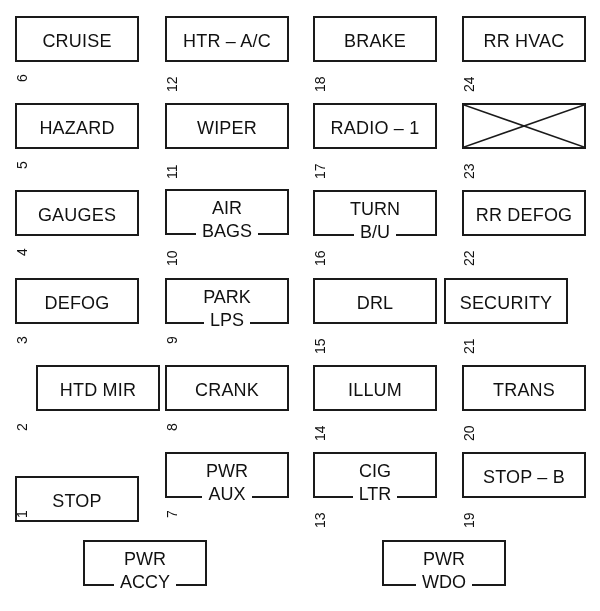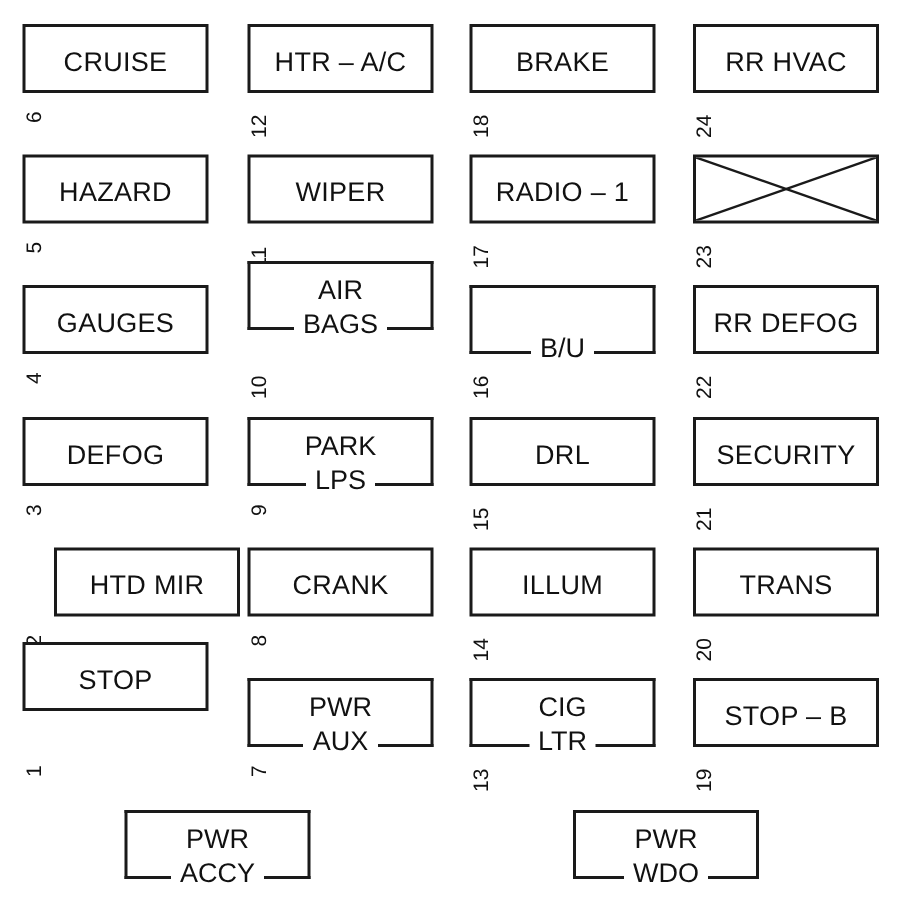--- a/index.html
+++ b/index.html
@@ -55,27 +55,28 @@
       <svg class="xmark" viewBox="0 0 120 42" preserveAspectRatio="none">
         <line x1="0" y1="0" x2="120" y2="42" stroke="#1a1a1a" stroke-width="1.6"></line>
         <line x1="0" y1="42" x2="120" y2="0" stroke="#1a1a1a" stroke-width="1.6"></line>
       </svg>
     </div>
     <div class="num" style="left: 461px; top: 179px;">23</div>
     <div class="fuse" style="left: 15px; top: 190px;">
       <div class="label">GAUGES</div>
     </div>
     <div class="num" style="left: 14px; top: 256px;">4</div>
-    <div class="fuse two-line open-bottom" style="left: 165px; top: 174px; padding-left: 36px;">
+    <div class="fuse two-line open-bottom" style="left: 165px; top: 189px; padding-left: 36px;">
       <div class="line1">AIR</div>
       <div class="bottom-edge"></div>
       <div class="line2"><span>BAGS</span></div>
     </div>
     <div class="num" style="left: 164px; top: 266px;">10</div>
     <div class="fuse two-line open-bottom" style="left: 313px; top: 190px;">
+      <div class="line1">TURN</div>
       <div class="bottom-edge"></div>
       <div class="line2"><span>B/U</span></div>
     </div>
     <div class="num" style="left: 312px; top: 266px;">16</div>
     <div class="fuse" style="left: 462px; top: 190px;">
       <div class="label">RR DEFOG</div>
     </div>
     <div class="num" style="left: 461px; top: 266px;">22</div>
     <div class="fuse" style="left: 15px; top: 278px;">
       <div class="label">DEFOG</div>
@@ -84,41 +85,41 @@
     <div class="fuse two-line open-bottom" style="left: 165px; top: 278px;">
       <div class="line1">PARK</div>
       <div class="bottom-edge"></div>
       <div class="line2"><span>LPS</span></div>
     </div>
     <div class="num" style="left: 164px; top: 344px;">9</div>
     <div class="fuse" style="left: 313px; top: 278px;">
       <div class="label">DRL</div>
     </div>
     <div class="num" style="left: 312px; top: 354px;">15</div>
-    <div class="fuse" style="left: 462px; top: 278px;">
+    <div class="fuse" style="left: 444px; top: 278px;">
       <div class="label">SECURITY</div>
     </div>
     <div class="num" style="left: 461px; top: 354px;">21</div>
     <div class="fuse" style="left: 15px; top: 365px; margin-left: 21px;">
       <div class="label">HTD MIR</div>
     </div>
     <div class="num" style="left: 14px; top: 431px;">2</div>
     <div class="fuse" style="left: 165px; top: 365px;">
       <div class="label">CRANK</div>
     </div>
     <div class="num" style="left: 164px; top: 431px;">8</div>
     <div class="fuse" style="left: 313px; top: 365px;">
       <div class="label">ILLUM</div>
     </div>
     <div class="num" style="left: 312px; top: 441px;">14</div>
     <div class="fuse" style="left: 462px; top: 365px;">
       <div class="label">TRANS</div>
     </div>
     <div class="num" style="left: 461px; top: 441px;">20</div>
-    <div class="fuse" style="left: 15px; top: 428px;">
+    <div class="fuse" style="left: 15px; top: 476px;">
       <div class="label">STOP</div>
     </div>
     <div class="num" style="left: 14px; top: 518px;">1</div>
     <div class="fuse two-line open-bottom" style="left: 165px; top: 452px;">
       <div class="line1">PWR</div>
       <div class="bottom-edge"></div>
       <div class="line2"><span>AUX</span></div>
     </div>
     <div class="num" style="left: 164px; top: 518px;">7</div>
     <div class="fuse two-line open-bottom" style="left: 313px; top: 452px;">

